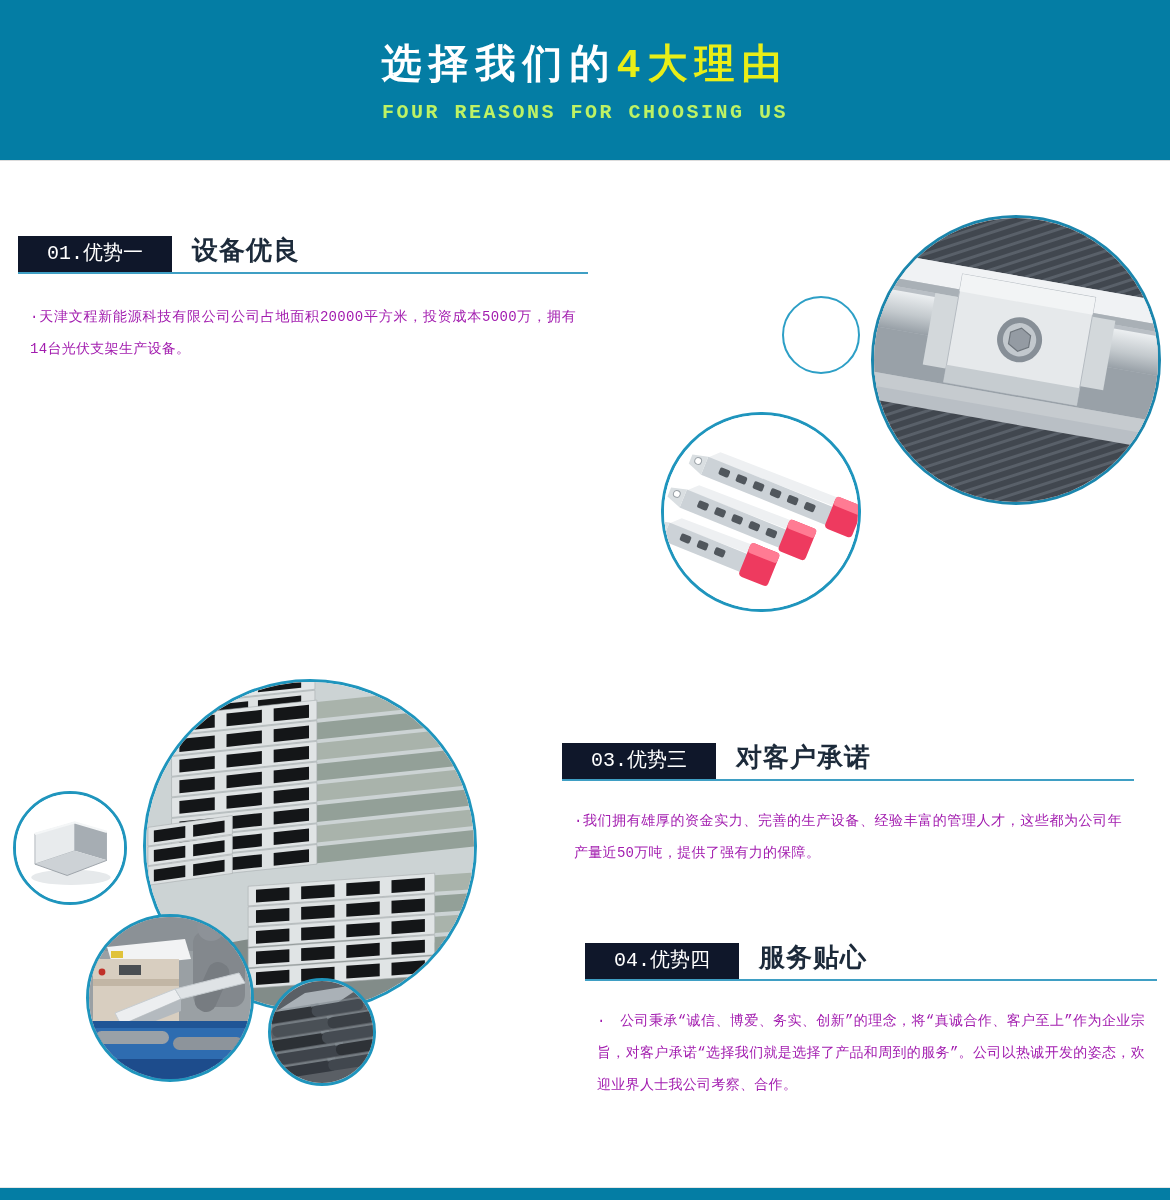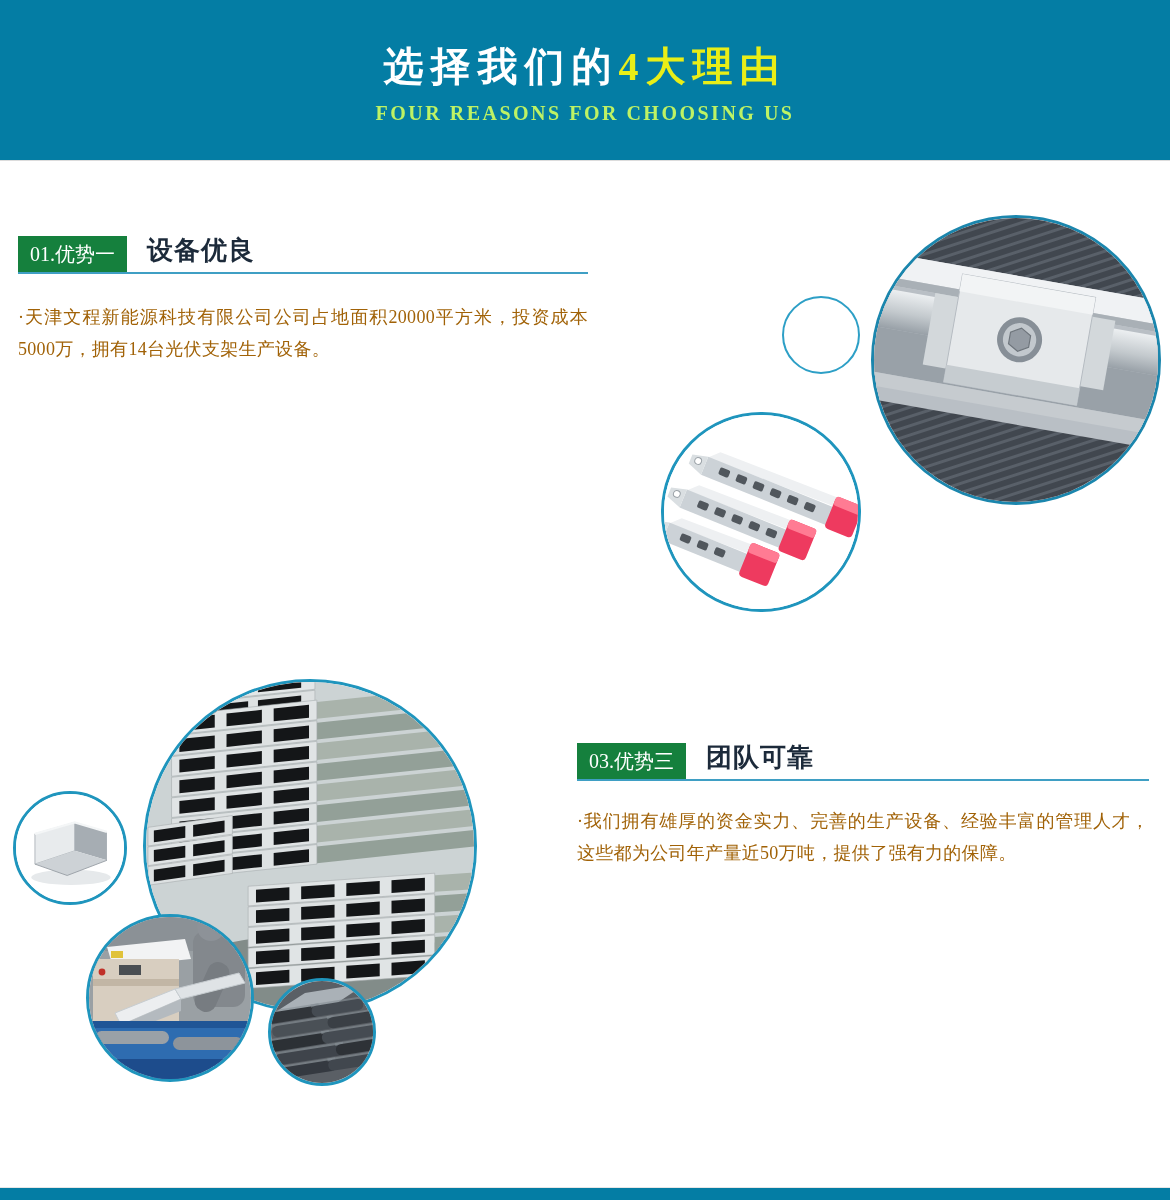--- a/index.html
+++ b/index.html
@@ -1,35 +1,35 @@
 <!DOCTYPE html>
 <html><head>
 <meta charset="utf-8">
 <style>
   html,body{margin:0;padding:0;background:#ffffff;}
   #stage{position:relative;width:1170px;height:1200px;overflow:hidden;background:#ffffff;
-         font-family:Liberation Serif, serif;}
+         font-family:Liberation Mono, monospace;}
 
   
   .band{position:absolute;left:0;top:0;width:1170px;height:160px;background:#047da4;
         border-bottom:1px solid #dcdcdc;text-align:center;}
   .band-title{margin-top:42px;font-size:40px;font-weight:bold;color:#ffffff;
               letter-spacing:7px;line-height:50px;}
   .band-title .yellow{color:#e9ee17;}
   .band-subtitle{margin-top:8px;font-size:20px;font-weight:bold;color:#bef264;
                  letter-spacing:2.5px;line-height:26px;}
 
   
   .adv{position:absolute;}
   .adv-head{display:flex;align-items:flex-end;border-bottom:2px solid #3f9fc4;height:38px;}
-  .badge{display:inline-block;background:#15803d;color:#ffffff;font-size:20px;
-         line-height:36px;height:36px;padding:0 12px;white-space:nowrap;}
+  .badge{display:inline-block;background:#0f172a;color:#ffffff;font-size:20px;
+         line-height:36px;height:36px;padding:0 29px;white-space:nowrap;}
   .adv-title{margin:0 0 4px 20px;font-size:26px;font-weight:bold;color:#1c2a3a;
              letter-spacing:1px;white-space:nowrap;text-align:right;}
-  .adv-body{margin:0;font-size:18px;line-height:32px;color:#a16207;
+  .adv-body{margin:12px;font-size:14px;line-height:32px;color:#a21caf;
             text-align:justify;letter-spacing:0.3px;}
   .m27{margin-top:27px;} .m33{margin-top:33px;} .m24{margin-top:24px;}
 
   
   .pcircle{position:absolute;border-radius:50%;overflow:hidden;box-sizing:border-box;
            background:#ffffff;}
   .ring3{border:3px solid #1f95bd;}
   .ring2{border:2px solid #2d9fc6;}
   .pcircle svg{display:block;width:100%;height:100%;}
   #photo-clamp   {left:871px;top:215px;width:290px;height:290px;border-color:#1b86ad;}
@@ -56,28 +56,35 @@
 
   <section class="adv" style="left:18px;top:234px;width:570px;">
     <div class="adv-head">
       <span class="badge">01.优势一</span>
       <h3 class="adv-title">设备优良</h3>
     </div>
     <p class="adv-body m27">·天津文程新能源科技有限公司公司占地面积20000平方米，投资成本5000万，拥有14台光伏支架生产设备。</p>
   </section>
 
 
-  <section class="adv" style="left:577px;top:741px;width:572px;">
+  <section class="adv" style="left:562px;top:741px;width:572px;">
     <div class="adv-head">
       <span class="badge">03.优势三</span>
-      <h3 class="adv-title">团队可靠</h3>
+      <h3 class="adv-title">对客户承诺</h3>
     </div>
     <p class="adv-body m24">·我们拥有雄厚的资金实力、完善的生产设备、经验丰富的管理人才，这些都为公司年产量近50万吨，提供了强有力的保障。</p>
   </section>
 
+  <section class="adv" style="left:585px;top:941px;width:572px;">
+    <div class="adv-head">
+      <span class="badge">04.优势四</span>
+      <h3 class="adv-title">服务贴心</h3>
+    </div>
+    <p class="adv-body m24">·　公司秉承“诚信、博爱、务实、创新”的理念，将“真诚合作、客户至上”作为企业宗旨，对客户承诺“选择我们就是选择了产品和周到的服务”。公司以热诚开发的姿态，欢迎业界人士我公司考察、合作。</p>
+  </section>
 
   <div class="pcircle ring3" id="photo-clamp">
     <svg viewBox="0 0 290 290" preserveAspectRatio="xMidYMid slice">
       <defs>
         <pattern id="ptex" width="9" height="9" patternUnits="userSpaceOnUse" patternTransform="rotate(62)">
           <rect width="9" height="9" fill="#41474f"></rect>
             <rect width="3" height="9" fill="#596069"></rect>
         </pattern>
         <linearGradient id="railg" x1="0" y1="0" x2="0" y2="1">
           <stop offset="0" stop-color="#eceff1"></stop>

